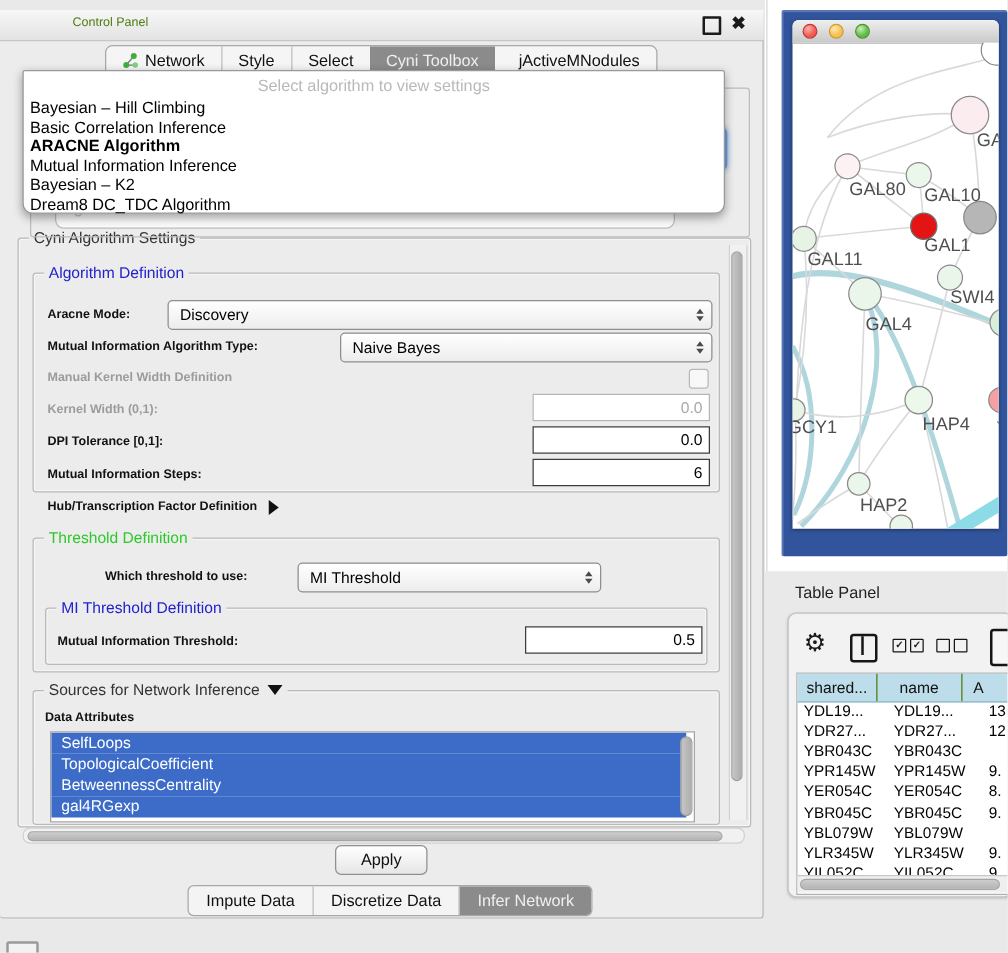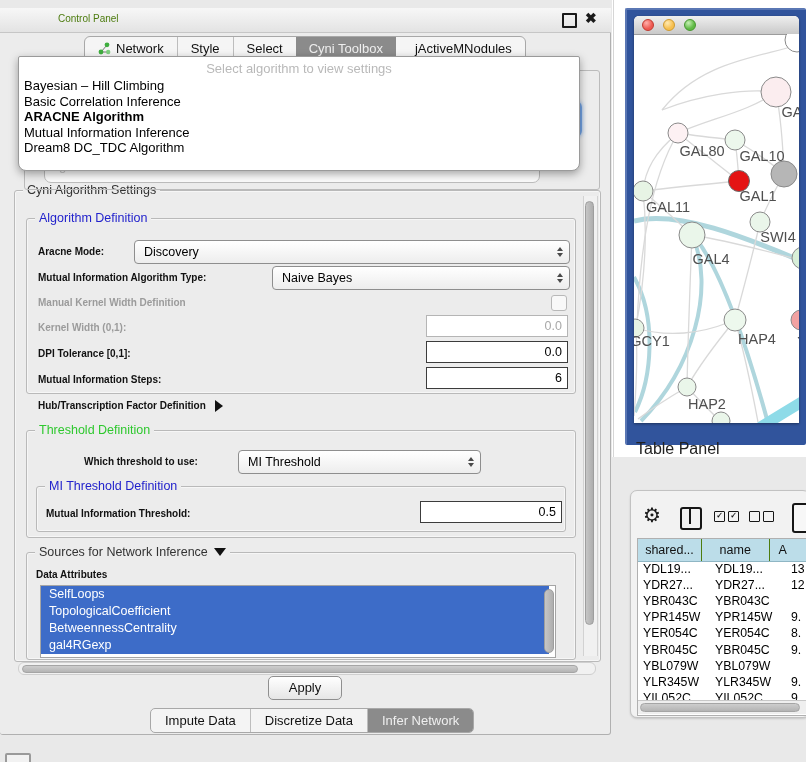--- a/index.html
+++ b/index.html
@@ -84,21 +84,21 @@
   .net-frame{left:625px;top:8px;width:181px;height:437px;background:#31549c;
     border-top:2px solid #5a77b4;border-left:2px solid #5a77b4;box-sizing:border-box;border-radius:2px;}
   .net-win{left:634px;top:16px;width:165px;height:407px;background:#fff;border-radius:5px 5px 0 0;
     box-shadow:0 1px 3px rgba(0,0,0,.4);}
   .net-titlebar{left:634px;top:16px;width:165px;height:18px;border-radius:5px 5px 0 0;
     background:linear-gradient(#efefef,#c9c9c9);border-bottom:1px solid #9c9c9c;}
   .tl{width:12px;height:12px;border-radius:50%;top:19px;box-sizing:border-box;}
   .net-canvas{left:634px;top:34px;width:165px;height:389px;overflow:hidden;}
   .node-label{font-size:14.5px;fill:#4f4f4f;}
   
-  .tp-title{left:636px;top:440px;font-size:16px;color:#222;}
+  .tp-title{left:636px;top:466px;font-size:13px;color:#222;}
   .tp-window{left:630px;top:490px;width:180px;height:228px;background:#f2f2f2;
     border:1px solid #c2c2c2;border-radius:7px;box-sizing:border-box;box-shadow:0 1px 2px rgba(0,0,0,.15);}
   .gear{left:643px;top:504px;font-size:20px;color:#1a1a1a;line-height:22px;}
   .colico{left:680px;top:507px;width:18px;height:19px;border:2px solid #161616;border-radius:3px;}
   .colico i{position:absolute;left:7px;top:0;width:2px;height:15px;background:#161616;display:block;}
   .ckpair{display:flex;gap:3px;}
   .ck{width:9px;height:9px;border:1.5px solid #161616;border-radius:1px;font-size:8px;line-height:8px;font-weight:bold;color:#161616;text-align:center;}
   .partial-ico{left:792px;top:503px;width:22px;height:26px;border:2px solid #161616;border-radius:3px;background:#f7f7f7;}
   .tbl-area{left:637px;top:538px;width:173px;height:178px;background:#fff;border:1px solid #b0b0b0;box-sizing:border-box;}
   .tbl-head{left:638px;top:539px;width:168px;height:22px;display:flex;background:#bcdde9;
@@ -156,20 +156,21 @@
 <div class="abs frag-combo"></div>
 <div class="abs ghost-combo">gal-filtered.sif default node</div>
 
 <div class="abs popup">
   <div class="popup-hint">Select algorithm to view settings</div>
   <div>
       <div class="algo-item">Bayesian – Hill Climbing</div>
       <div class="algo-item">Basic Correlation Inference</div>
       <div class="algo-item bold">ARACNE Algorithm</div>
       <div class="algo-item">Mutual Information Inference</div>
+      <div class="algo-item">Bayesian – K2</div>
       <div class="algo-item">Dream8 DC_TDC Algorithm</div>
     </div>
 </div>
 
 <div class="abs group" style="left:14px;top:190px;width:585px;height:470px;">
   <span class="legend">Cyni Algorithm Settings</span>
 </div>
 
 <div class="abs sb-track-v" style="left:583px;top:196px;width:13px;height:460px;">
   <div class="sb-thumb" style="position:absolute;left:1px;top:5px;width:9px;height:424px;"></div>

